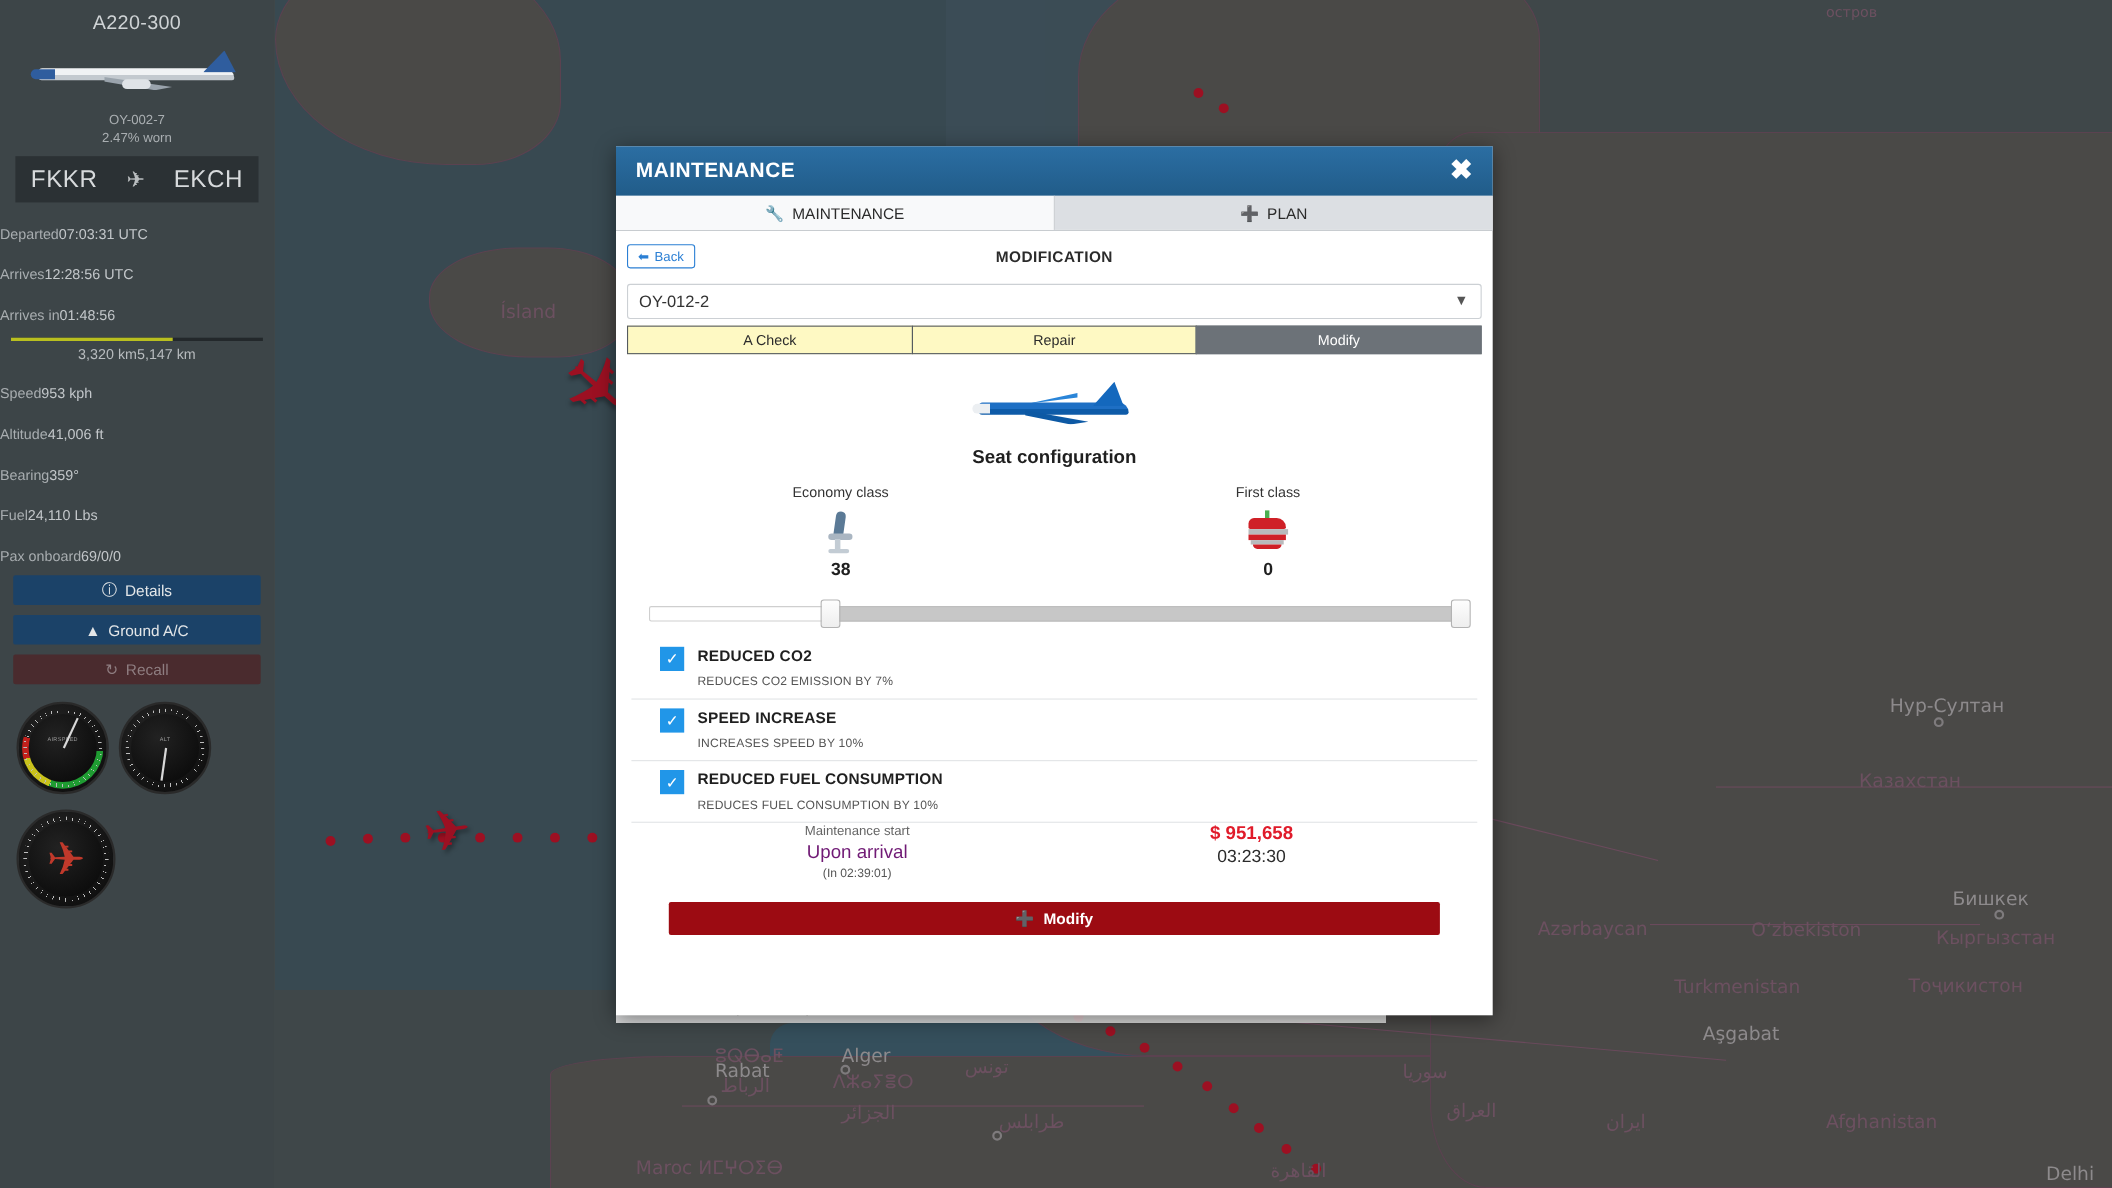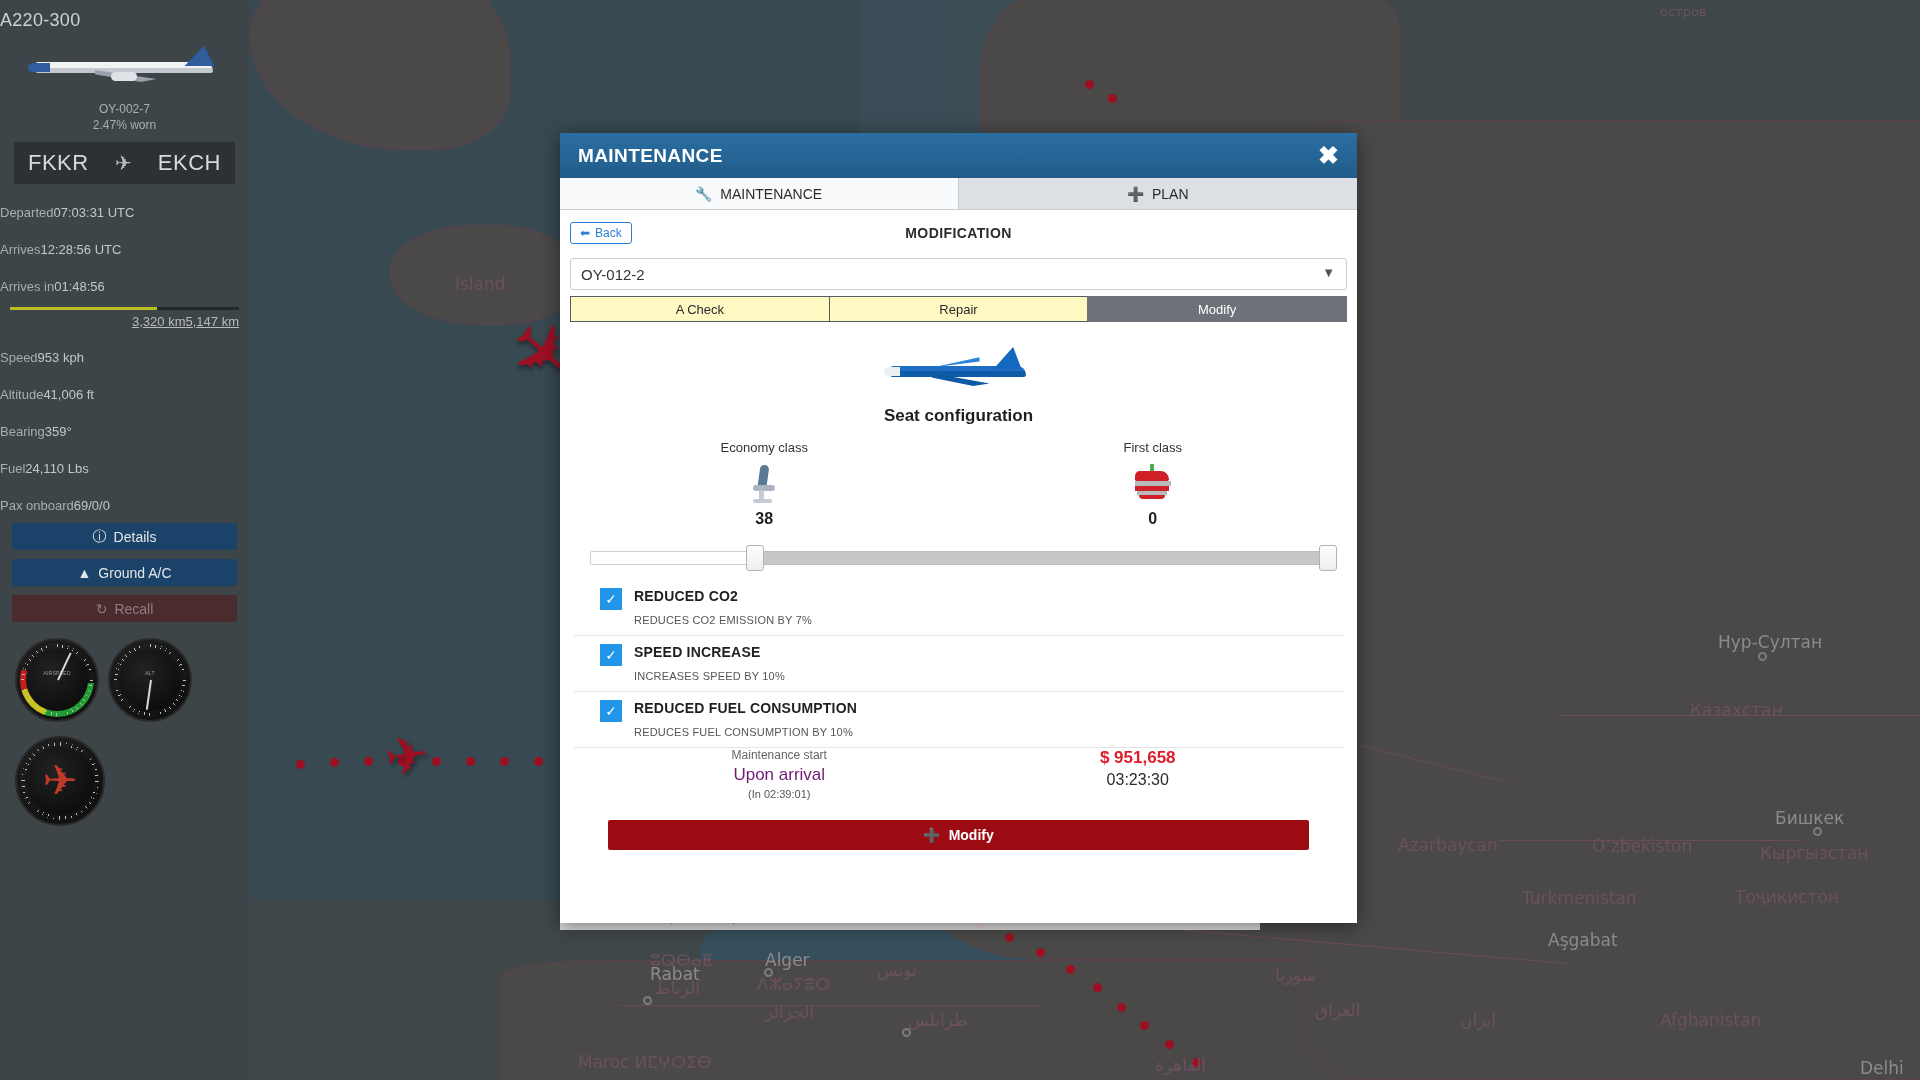--- a/index.html
+++ b/index.html
@@ -80,20 +80,21 @@
 
   
   #sidebar {
     position: absolute; left: 0; top: 0;
     width: 249px; height: 1080px;
     background: #3d4548;
     color: #b9bdbf;
     z-index: 20;
   }
   #ac-title {
+    text-align: center;
     font-size: 18px;
     color: #cfd3d5;
     padding: 10px 0 2px;
     letter-spacing: .3px;
   }
   #ac-image {
     height: 68px;
     display: flex; align-items: center; justify-content: center;
   }
   .ac-art {
@@ -151,22 +152,22 @@
     padding: 0 0;
     color: #a8adb0;
     margin-top: 20px;
   }
   .kv .v { color: #c3c7ca; }
   #times { margin-top: 12px; }
   #progress-wrap { margin: 12px 10px 0; }
   #progress-track { height: 3px; background: #23282b; position: relative; }
   #progress-fill { height: 3px; background: #b9bf1f; }
   #dist-row {
-    display: flex; justify-content: flex-end;
-    font-size: 13px; color: #b7bbbe; padding-top: 4px; text-decoration: underline;
+    display: flex; justify-content: center;
+    font-size: 13px; color: #b7bbbe; padding-top: 4px;
   }
   #telemetry { margin-top: 16px; }
   .btn-side {
     margin: 9px 12px 0;
     height: 27px;
     display: flex; align-items: center; justify-content: center;
     gap: 7px;
     font-size: 14px;
     border-radius: 2px;
     color: #e3e6e8;

